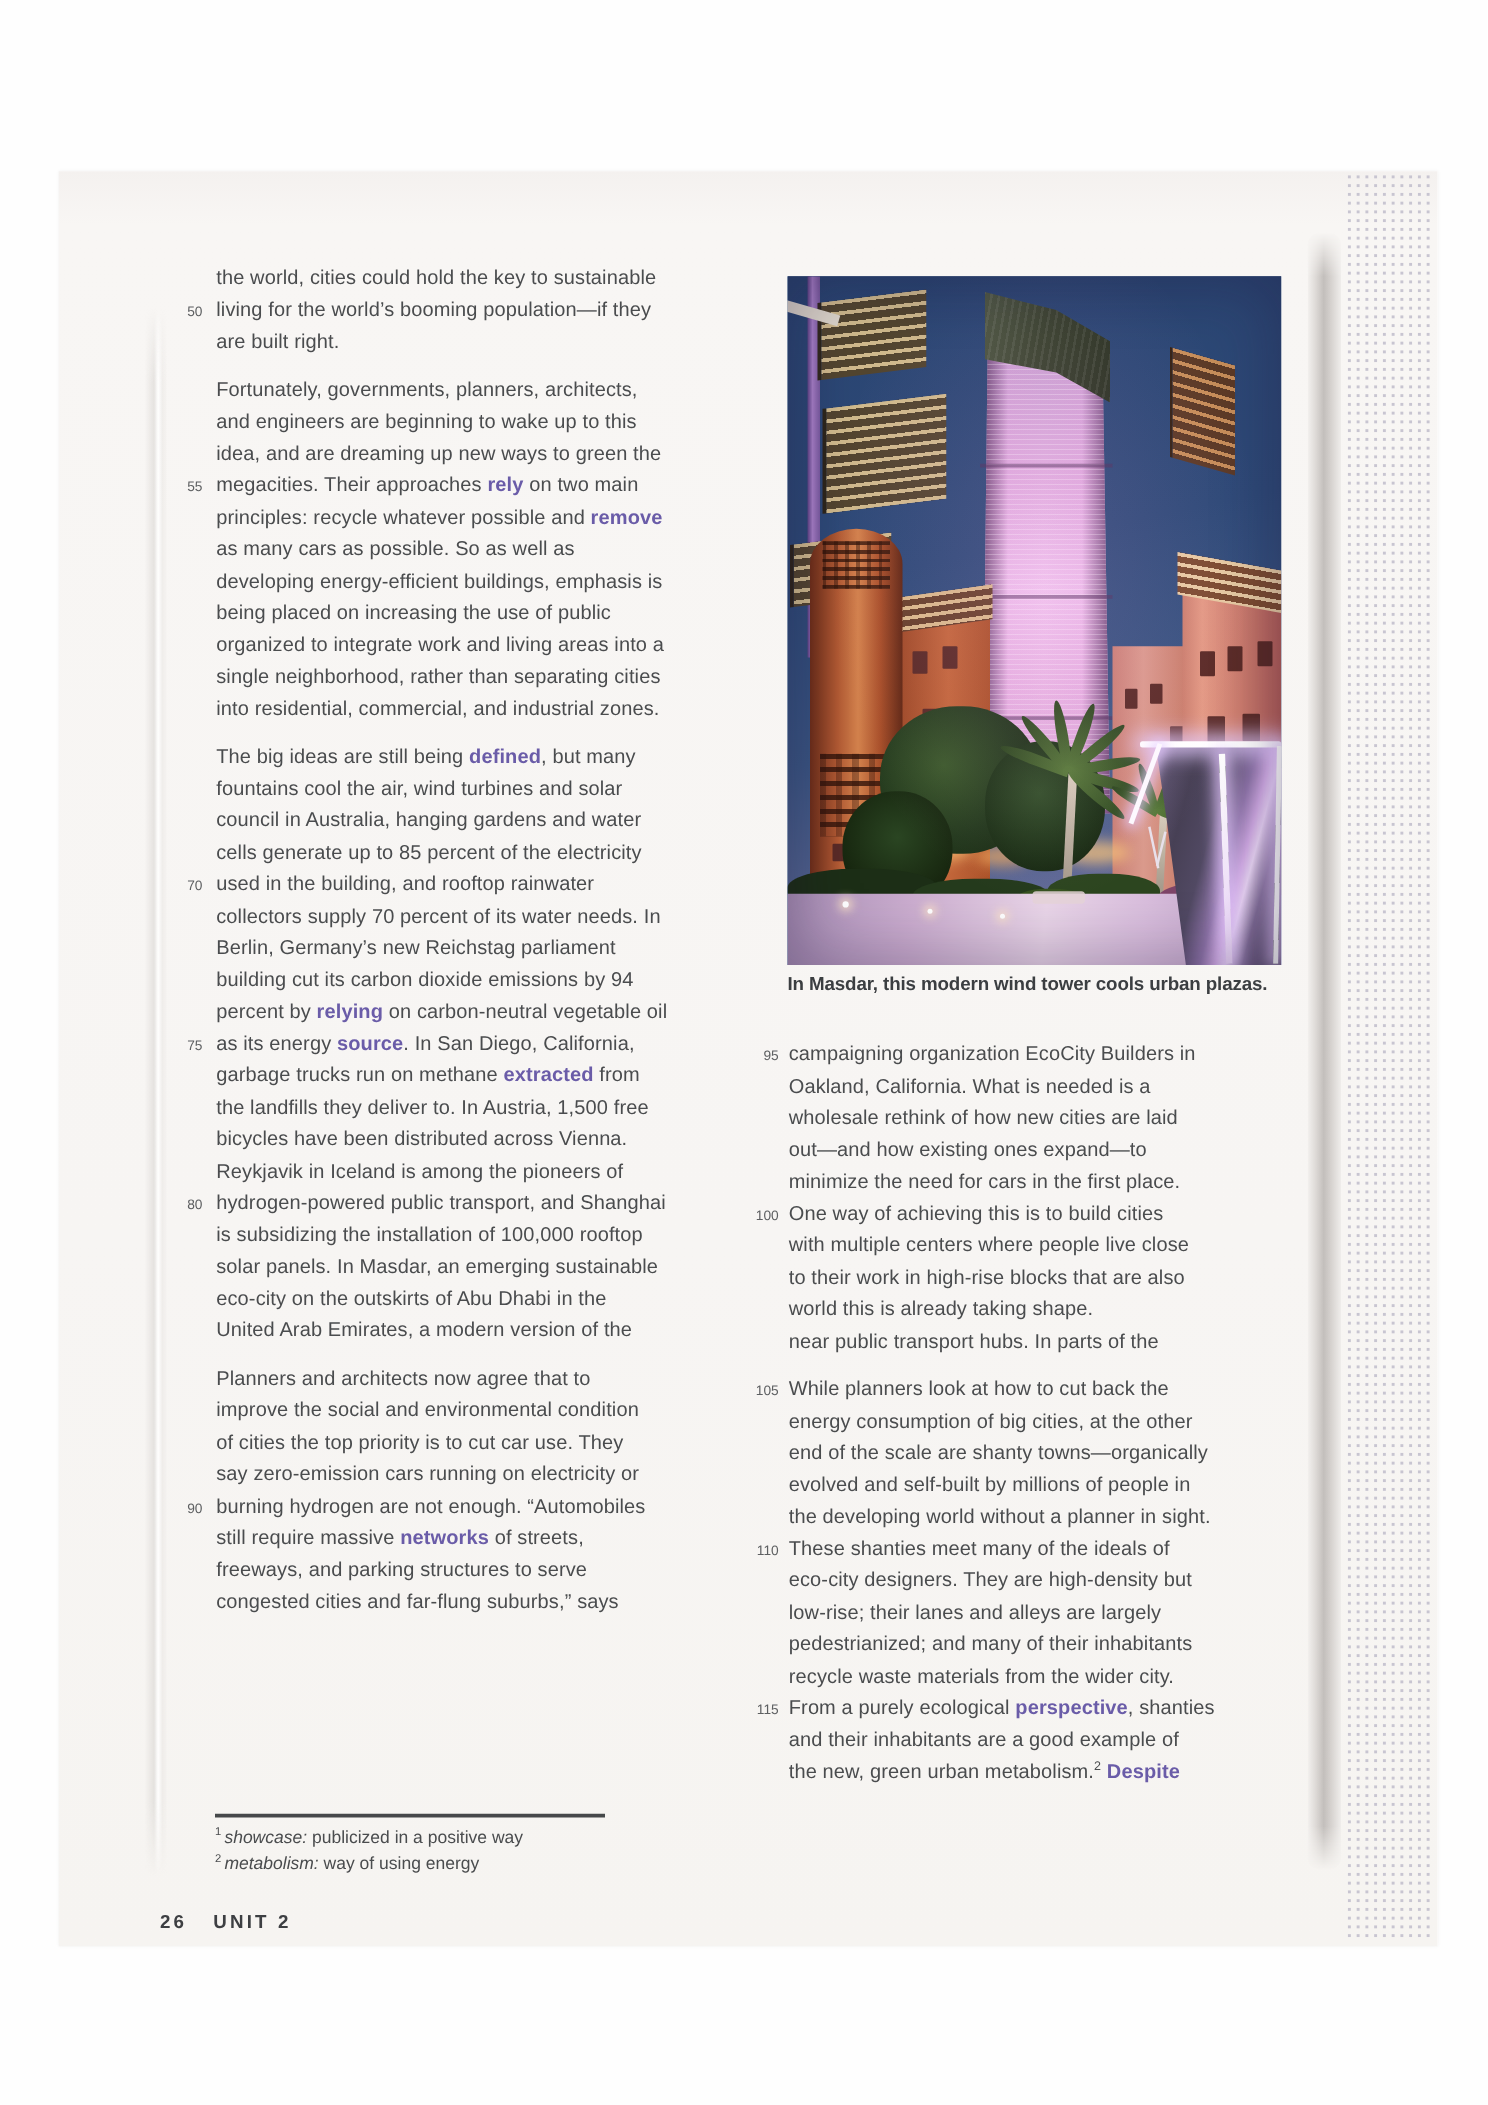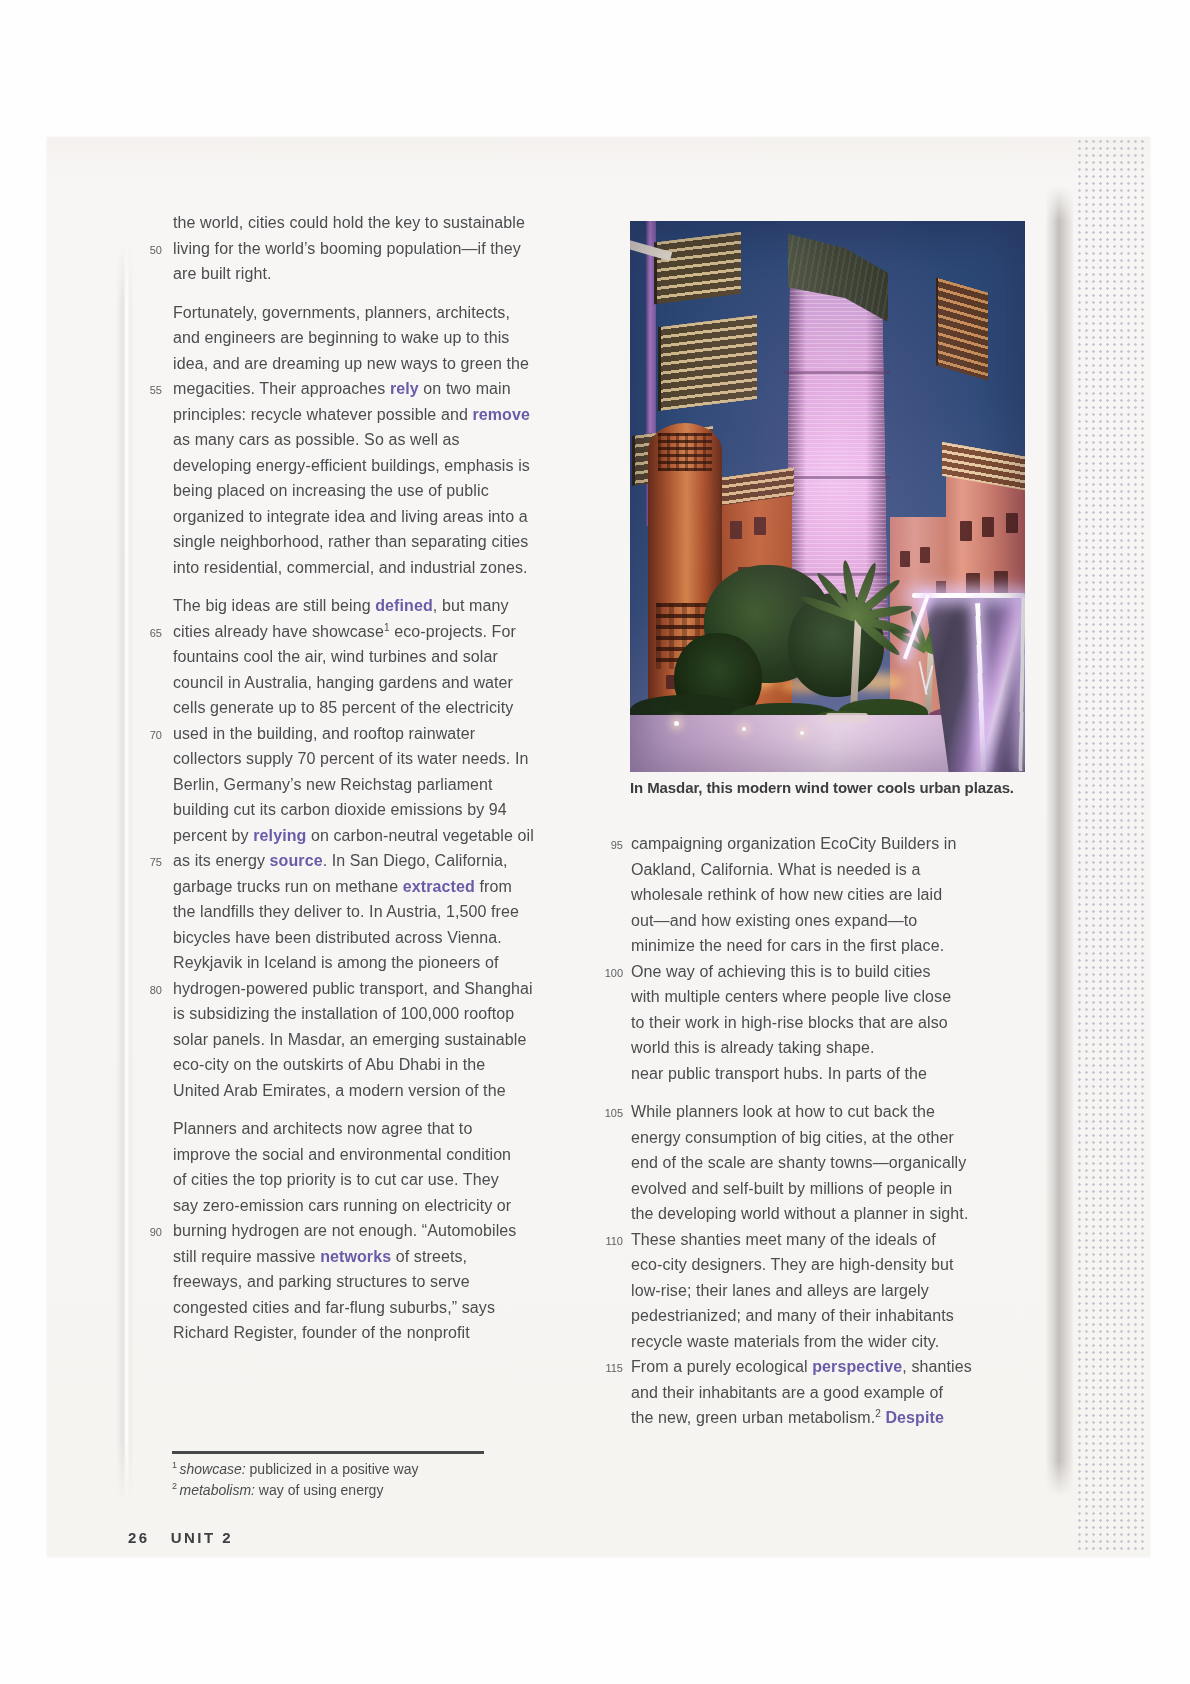--- a/index.html
+++ b/index.html
@@ -144,27 +144,26 @@
       </div>
       <div class="para">
         <div class="line"><span class="ln"></span><span class="lt"><span>Fortunately, governments, planners, architects,</span></span></div>
         <div class="line"><span class="ln"></span><span class="lt"><span>and engineers are beginning to wake up to this</span></span></div>
         <div class="line"><span class="ln"></span><span class="lt"><span>idea, and are dreaming up new ways to green the</span></span></div>
         <div class="line"><span class="ln">55</span><span class="lt"><span>megacities. Their approaches </span><span class="kw">rely</span><span> on two main</span></span></div>
         <div class="line"><span class="ln"></span><span class="lt"><span>principles: recycle whatever possible and </span><span class="kw">remove</span></span></div>
         <div class="line"><span class="ln"></span><span class="lt"><span>as many cars as possible. So as well as</span></span></div>
         <div class="line"><span class="ln"></span><span class="lt"><span>developing energy-efficient buildings, emphasis is</span></span></div>
         <div class="line"><span class="ln"></span><span class="lt"><span>being placed on increasing the use of public</span></span></div>
-        <div class="line"><span class="ln"></span><span class="lt"><span>organized to integrate idea and living areas into a</span></span></div>
+        <div class="line"><span class="ln"></span><span class="lt"><span>organized to integrate work and living areas into a</span></span></div>
         <div class="line"><span class="ln"></span><span class="lt"><span>single neighborhood, rather than separating cities</span></span></div>
         <div class="line"><span class="ln"></span><span class="lt"><span>into residential, commercial, and industrial zones.</span></span></div>
       </div>
       <div class="para">
         <div class="line"><span class="ln"></span><span class="lt"><span>The big ideas are still being </span><span class="kw">defined</span><span>, but many</span></span></div>
-        <div class="line"><span class="ln">65</span><span class="lt"><span>cities already have showcase</span><sup>1</sup><span> eco-projects. For</span></span></div>
         <div class="line"><span class="ln"></span><span class="lt"><span>fountains cool the air, wind turbines and solar</span></span></div>
         <div class="line"><span class="ln"></span><span class="lt"><span>council in Australia, hanging gardens and water</span></span></div>
         <div class="line"><span class="ln"></span><span class="lt"><span>cells generate up to 85 percent of the electricity</span></span></div>
         <div class="line"><span class="ln">70</span><span class="lt"><span>used in the building, and rooftop rainwater</span></span></div>
         <div class="line"><span class="ln"></span><span class="lt"><span>collectors supply 70 percent of its water needs. In</span></span></div>
         <div class="line"><span class="ln"></span><span class="lt"><span>Berlin, Germany’s new Reichstag parliament</span></span></div>
         <div class="line"><span class="ln"></span><span class="lt"><span>building cut its carbon dioxide emissions by 94</span></span></div>
         <div class="line"><span class="ln"></span><span class="lt"><span>percent by </span><span class="kw">relying</span><span> on carbon-neutral vegetable oil</span></span></div>
         <div class="line"><span class="ln">75</span><span class="lt"><span>as its energy </span><span class="kw">source</span><span>. In San Diego, California,</span></span></div>
         <div class="line"><span class="ln"></span><span class="lt"><span>garbage trucks run on methane </span><span class="kw">extracted</span><span> from</span></span></div>
@@ -179,21 +178,20 @@
       </div>
       <div class="para">
         <div class="line"><span class="ln"></span><span class="lt"><span>Planners and architects now agree that to</span></span></div>
         <div class="line"><span class="ln"></span><span class="lt"><span>improve the social and environmental condition</span></span></div>
         <div class="line"><span class="ln"></span><span class="lt"><span>of cities the top priority is to cut car use. They</span></span></div>
         <div class="line"><span class="ln"></span><span class="lt"><span>say zero-emission cars running on electricity or</span></span></div>
         <div class="line"><span class="ln">90</span><span class="lt"><span>burning hydrogen are not enough. “Automobiles</span></span></div>
         <div class="line"><span class="ln"></span><span class="lt"><span>still require massive </span><span class="kw">networks</span><span> of streets,</span></span></div>
         <div class="line"><span class="ln"></span><span class="lt"><span>freeways, and parking structures to serve</span></span></div>
         <div class="line"><span class="ln"></span><span class="lt"><span>congested cities and far-flung suburbs,” says</span></span></div>
-        <div class="line"><span class="ln"></span><span class="lt"><span>Richard Register, founder of the nonprofit</span></span></div>
       </div>
     </div>
 
   <div class="photo">
     <div class="sky"></div>
     <div class="pole"></div>
     <div class="canopy cn1"></div>
     <div class="canopy cn2"></div>
     <div class="canopy cn3"></div>
     <div class="roof-sliver"></div>

